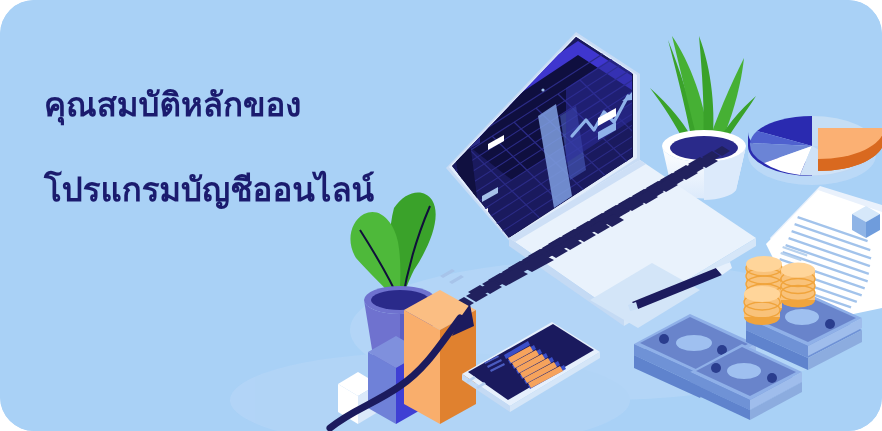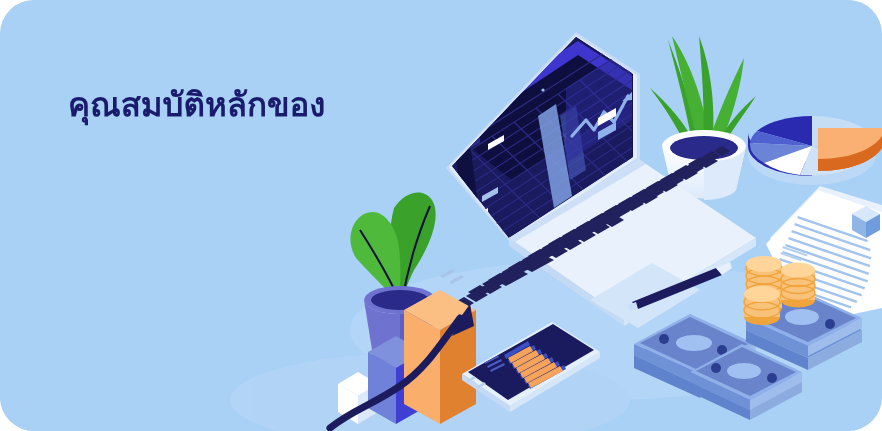--- a/index.html
+++ b/index.html
@@ -17,21 +17,21 @@
     width:400px;
     color:#1b1b6e;
     font-family:"DejaVu Sans","Liberation Sans",sans-serif;
     font-weight:bold;
     font-size:33px;
     line-height:1.28;
     letter-spacing:0px;
     white-space:pre-line;
     z-index:40;
   }
-  #headline .ln{display:block;margin-left:24px;}
+  #headline .ln{display:block;}
   #scene{position:absolute;left:0;top:0;width:882px;height:431px;}
   #scene svg{display:block;width:882px;height:431px;}
 </style>
 </head>
 <body>
 
 <div id="banner">
 
   <div id="scene">
   <svg viewBox="0 0 882 431" xmlns="http://www.w3.org/2000/svg">
@@ -450,15 +450,16 @@
           <ellipse cx="762" cy="294" rx="18" ry="8" fill="#ffd59a"></ellipse>
         </g>
       </g>
 
     </g>
   </svg>
   </div>
 
   <div id="headline">
     <span class="ln">คุณสมบัติหลักของ</span>
+    <span class="ln">โปรแกรมบัญชีออนไลน์</span>
   </div>
 
 </div>
 
 </body></html>

